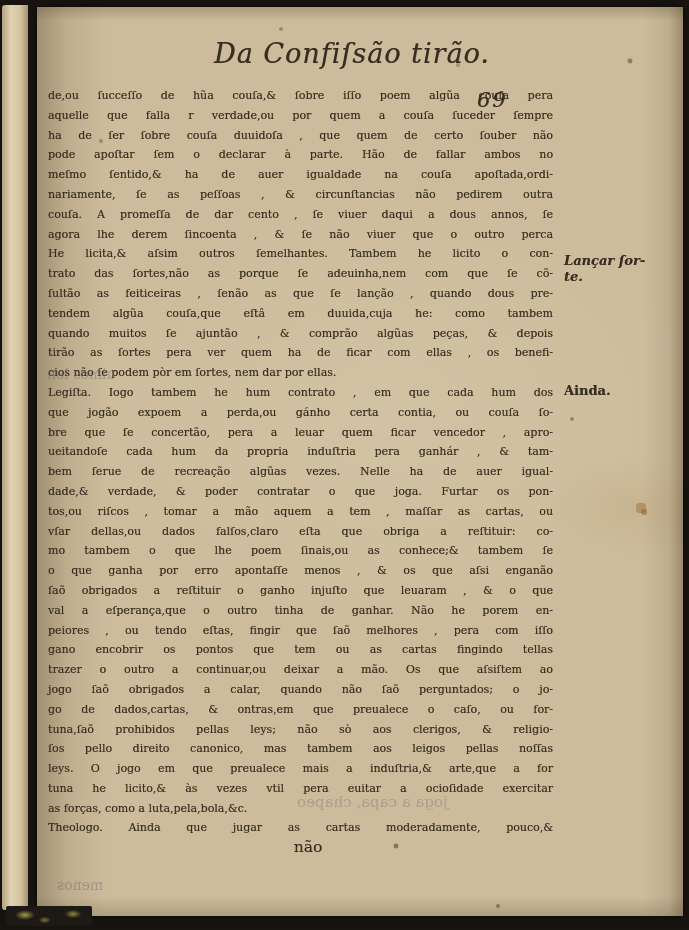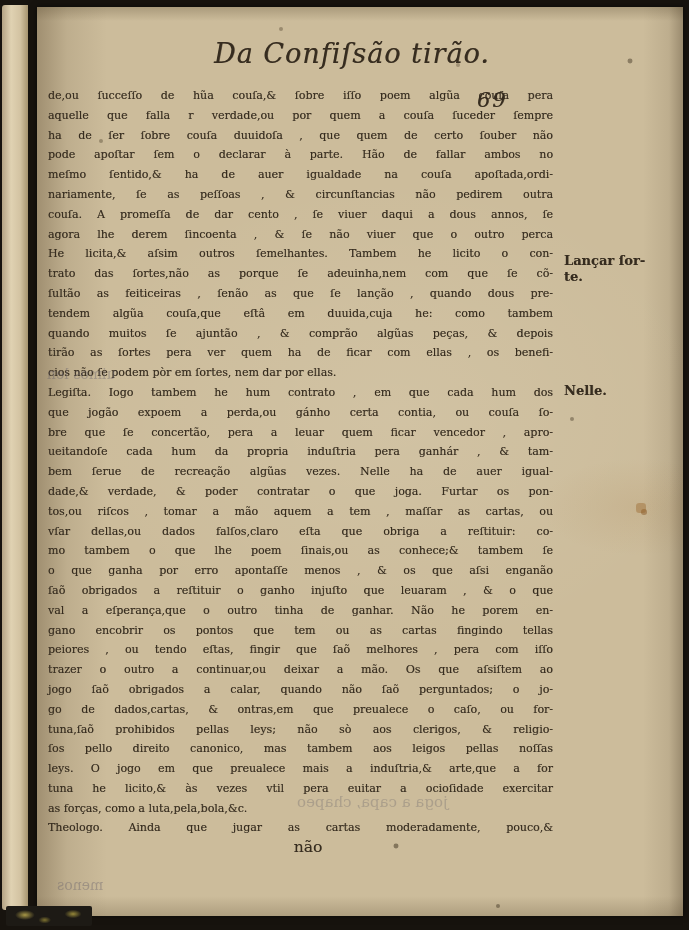--- a/index.html
+++ b/index.html
@@ -49,21 +49,21 @@
   .lead{}
   .catchword{
     position:absolute;left:26px;top:831px;width:490px;text-align:center;
     font-size:15.5px;text-shadow:0.3px 0.3px 0.5px rgba(54,44,31,0.45);
   }
   .margin-note{
     position:absolute;left:527px;width:110px;
     font-size:13px;font-weight:bold;line-height:15.5px;white-space:pre-line;
     text-shadow:0.3px 0.3px 0.4px rgba(54,44,31,0.5);
   }
-  .margin-note.n0{top:246px;}
+  .margin-note.n0{top:246px;font-style:italic;}
   .margin-note.n1{top:376px;}
   .show-through{
     position:absolute;color:rgba(96,92,104,0.38);
     transform:scaleX(-1);filter:blur(0.4px);font-size:14px;white-space:nowrap;
   }
   .show-through.s0{left:10px;top:359px;}
   .show-through.s1{left:260px;top:786px;font-size:15px;color:rgba(96,92,104,0.30);}
   .show-through.s2{left:20px;top:870px;}
   
   .specks{
@@ -120,36 +120,36 @@
       <div class="line">bre que ſe concertão, pera a leuar quem ficar vencedor , apro-</div>
       <div class="line">ueitandoſe cada hum da propria induſtria pera ganhár , &amp; tam-</div>
       <div class="line">bem ſerue de recreação algũas vezes. Nelle ha de auer igual-</div>
       <div class="line">dade,&amp; verdade, &amp; poder contratar o que joga. Furtar os pon-</div>
       <div class="line">tos,ou riſcos , tomar a mão aquem a tem , maſſar as cartas, ou</div>
       <div class="line">vſar dellas,ou dados falſos,claro eſta que obriga a reſtituir: co-</div>
       <div class="line">mo tambem o que lhe poem ſinais,ou as conhece;&amp; tambem ſe</div>
       <div class="line">o que ganha por erro apontaſſe menos , &amp; os que aſsi enganão</div>
       <div class="line">ſaõ obrigados a reſtituir o ganho injuſto que leuaram , &amp; o que</div>
       <div class="line">val a eſperança,que o outro tinha de ganhar. Não he porem en-</div>
+      <div class="line">peiores , ou tendo eſtas, fingir que ſaõ melhores , pera com iſſo</div>
       <div class="line">gano encobrir os pontos que tem ou as cartas fingindo tellas</div>
-      <div class="line">peiores , ou tendo eſtas, fingir que ſaõ melhores , pera com iſſo</div>
       <div class="line">trazer o outro a continuar,ou deixar a mão. Os que aſsiſtem ao</div>
       <div class="line">jogo ſaõ obrigados a calar, quando não ſaõ perguntados; o jo-</div>
       <div class="line">go de dados,cartas, &amp; ontras,em que preualece o caſo, ou for-</div>
       <div class="line">tuna,ſaõ prohibidos pellas leys; não sò aos clerigos, &amp; religio-</div>
       <div class="line">ſos pello direito canonico, mas tambem aos leigos pellas noſſas</div>
       <div class="line">leys. O jogo em que preualece mais a induſtria,&amp; arte,que a for</div>
       <div class="line">tuna he licito,&amp; às vezes vtil pera euitar a ocioſidade exercitar</div>
       <div class="line no-just">as forças, como a luta,pela,bola,&amp;c.</div>
       <div class="line"><span class="lead">Theologo.</span> Ainda que jugar as cartas moderadamente, pouco,&amp;</div>
     </div>
 
   <div class="margin-note n0 ink">Lançar ſor-
 te.</div>
-  <div class="margin-note n1 ink">Nelle.</div>
+  <div class="margin-note n1 ink">Ainda.</div>
 
   <div class="catchword ink">não</div>
 
   <div class="show-through s0">uimos len</div>
   <div class="show-through s1">joga a capa, chapeo</div>
   <div class="show-through s2">menos</div>
 
   <div class="specks"></div>
 </div>
 

